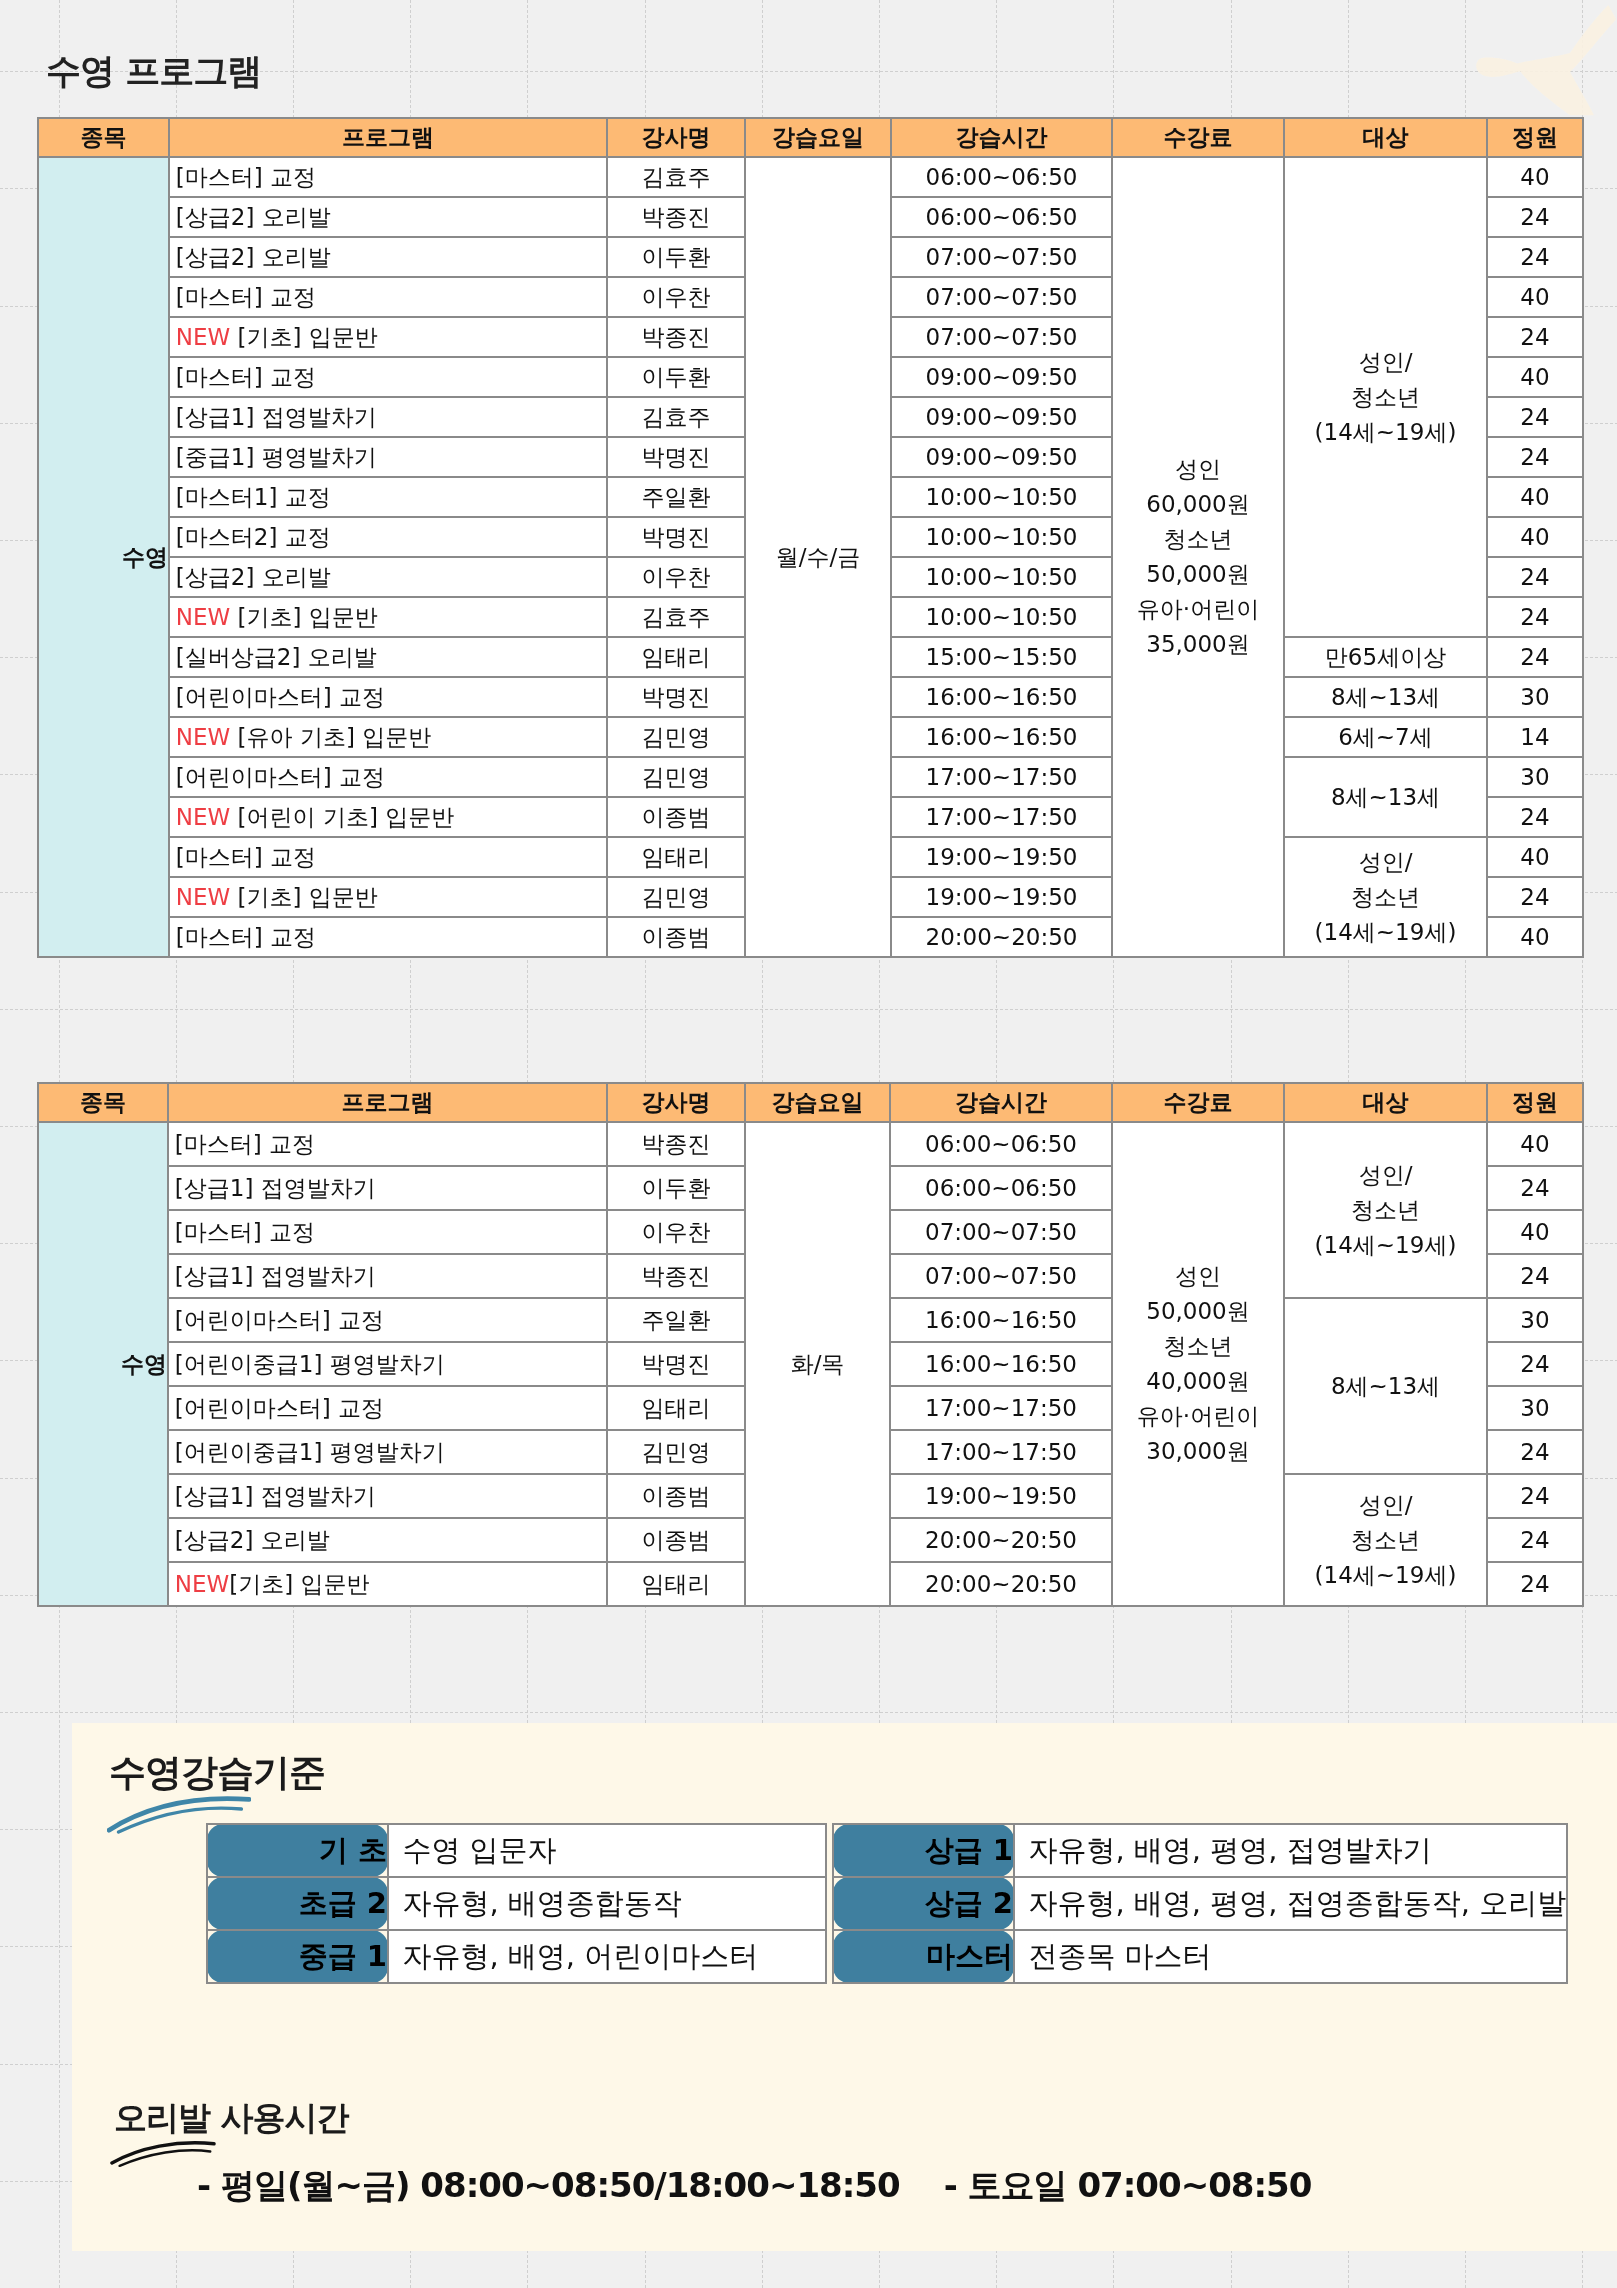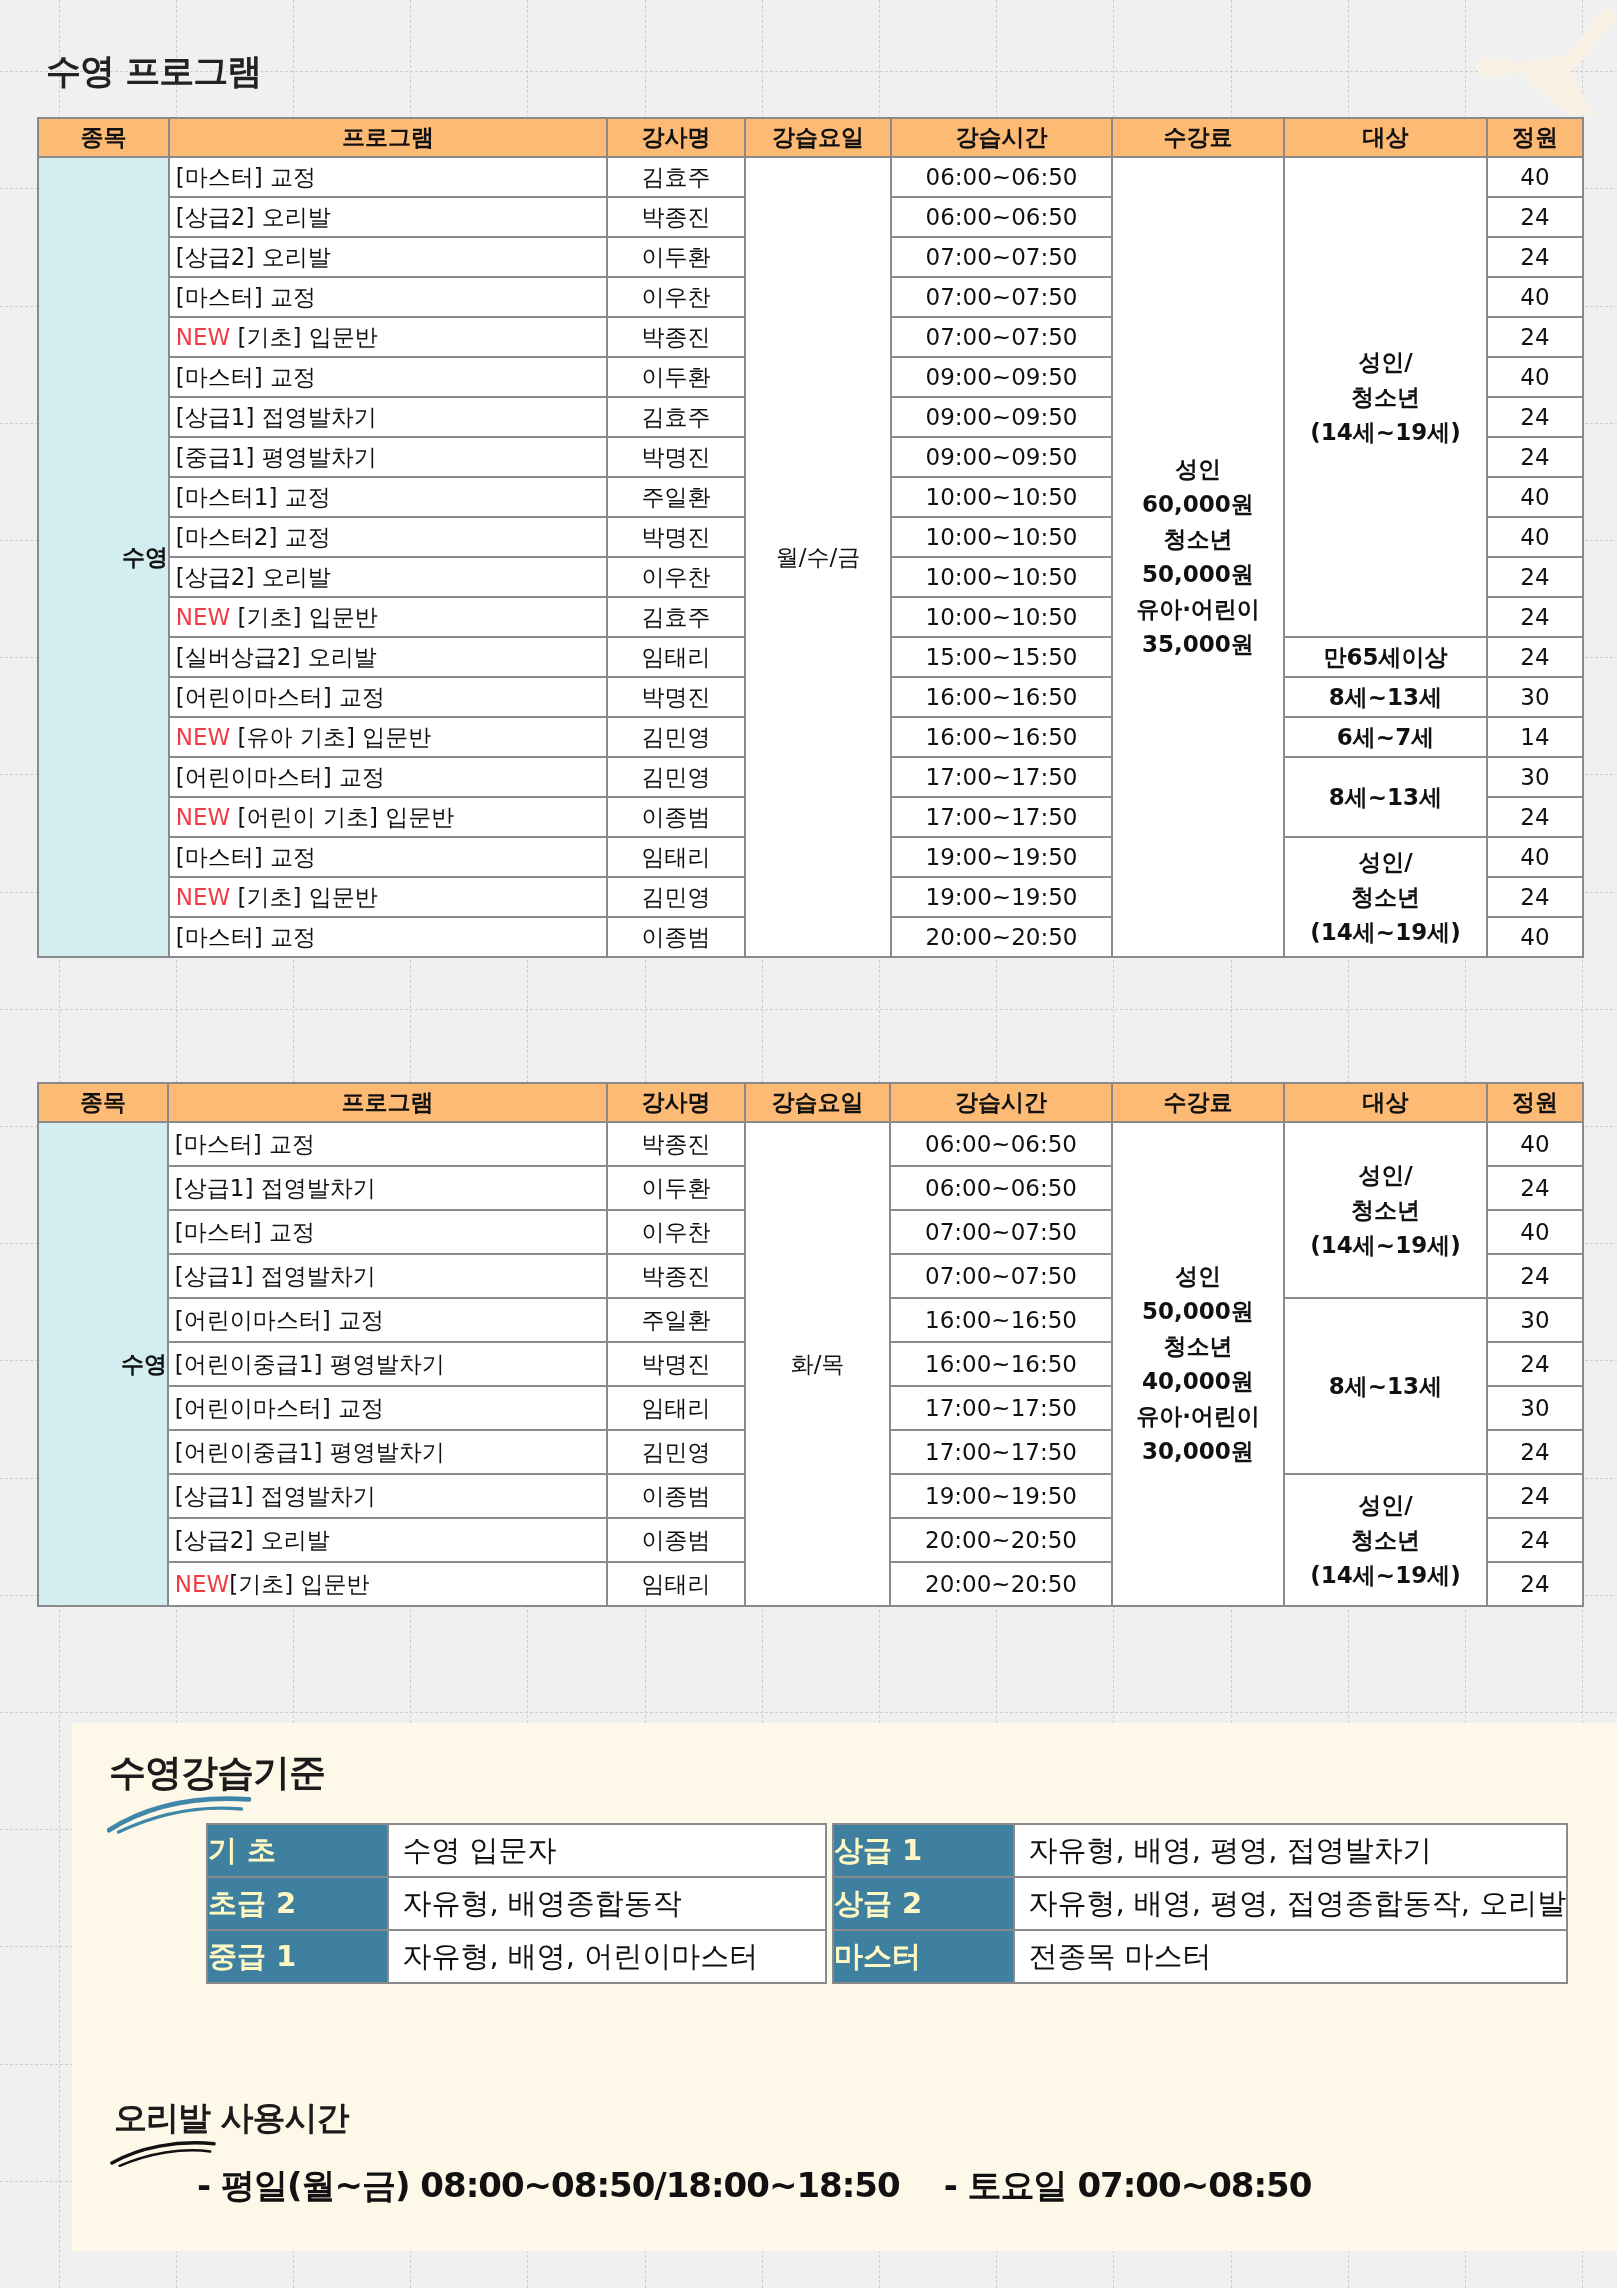--- a/index.html
+++ b/index.html
@@ -26,40 +26,40 @@
     border-collapse: collapse; table-layout: fixed;
     font-size: 23px; background: #fff;
   }
   table.sched th, table.sched td {
     border: 2.9px solid #8a8a8a; padding: 0; text-align: center; vertical-align: middle;
     white-space: nowrap; overflow: hidden;
   }
   table.sched th { background: #fdba74; font-weight: bold; height: 37px; font-size: 23px; }
   table.sched td.prog { text-align: left; padding-left: 5.8px; margin-left: 23px; }
   table.sched td.cat { background: #d2eef0; font-weight: bold; text-align: right; }
-  table.sched td.multi { line-height: 35px; white-space: normal; font-weight: bold; }
+  table.sched td.multi { line-height: 35px; white-space: normal; }
   .new { color: #ee3e44; }
   #t1 { top: 117px; }
   #t1 td { height: 38px; }
   #t2 { top: 1082px; }
   #t2 td { height: 42px; }
 
   .panel {
     position: absolute; left: 36px; top: 1723px; width: 1548px; height: 528px;
     background: #fef8e8;
     margin-left: 36px;
   }
   .sec-title { position: absolute; margin: 0; font-size: 37px; font-weight: bold; letter-spacing: -1px; color: #1b1b1b; }
   .brush { position: absolute; }
   table.levels {
     position: absolute; left: 134px; top: 100px; border-collapse: collapse; table-layout: fixed;
     font-size: 29px;
   }
   table.levels td { border: 2.9px solid #8a8a8a; height: 51px; padding: 0; }
-  table.levels td.lv { background: #3f7f9f; color: #fef9c3; font-weight: bold; text-align: left; width: 179px; }
+  table.levels td.lv { background: #3f7f9f; color: #000000; font-weight: bold; text-align: right; width: 179px; border-radius: 16px; }
   table.levels td.ds { background: #fff; padding-left: 13.4px; width: 423px; white-space: nowrap; }
   #levels-left { left: 134px; }
   #levels-right { left: 760px; }
   table.levels td.ds.r { width: 485px; }
   .hours { position: absolute; left: 125px; top: 440px; font-size: 34px; font-weight: bold; letter-spacing: -1px; white-space: nowrap; text-align: center; }
   .hours span + span { margin-left: 44px; }
 </style>
 </head>
 <body>
 

